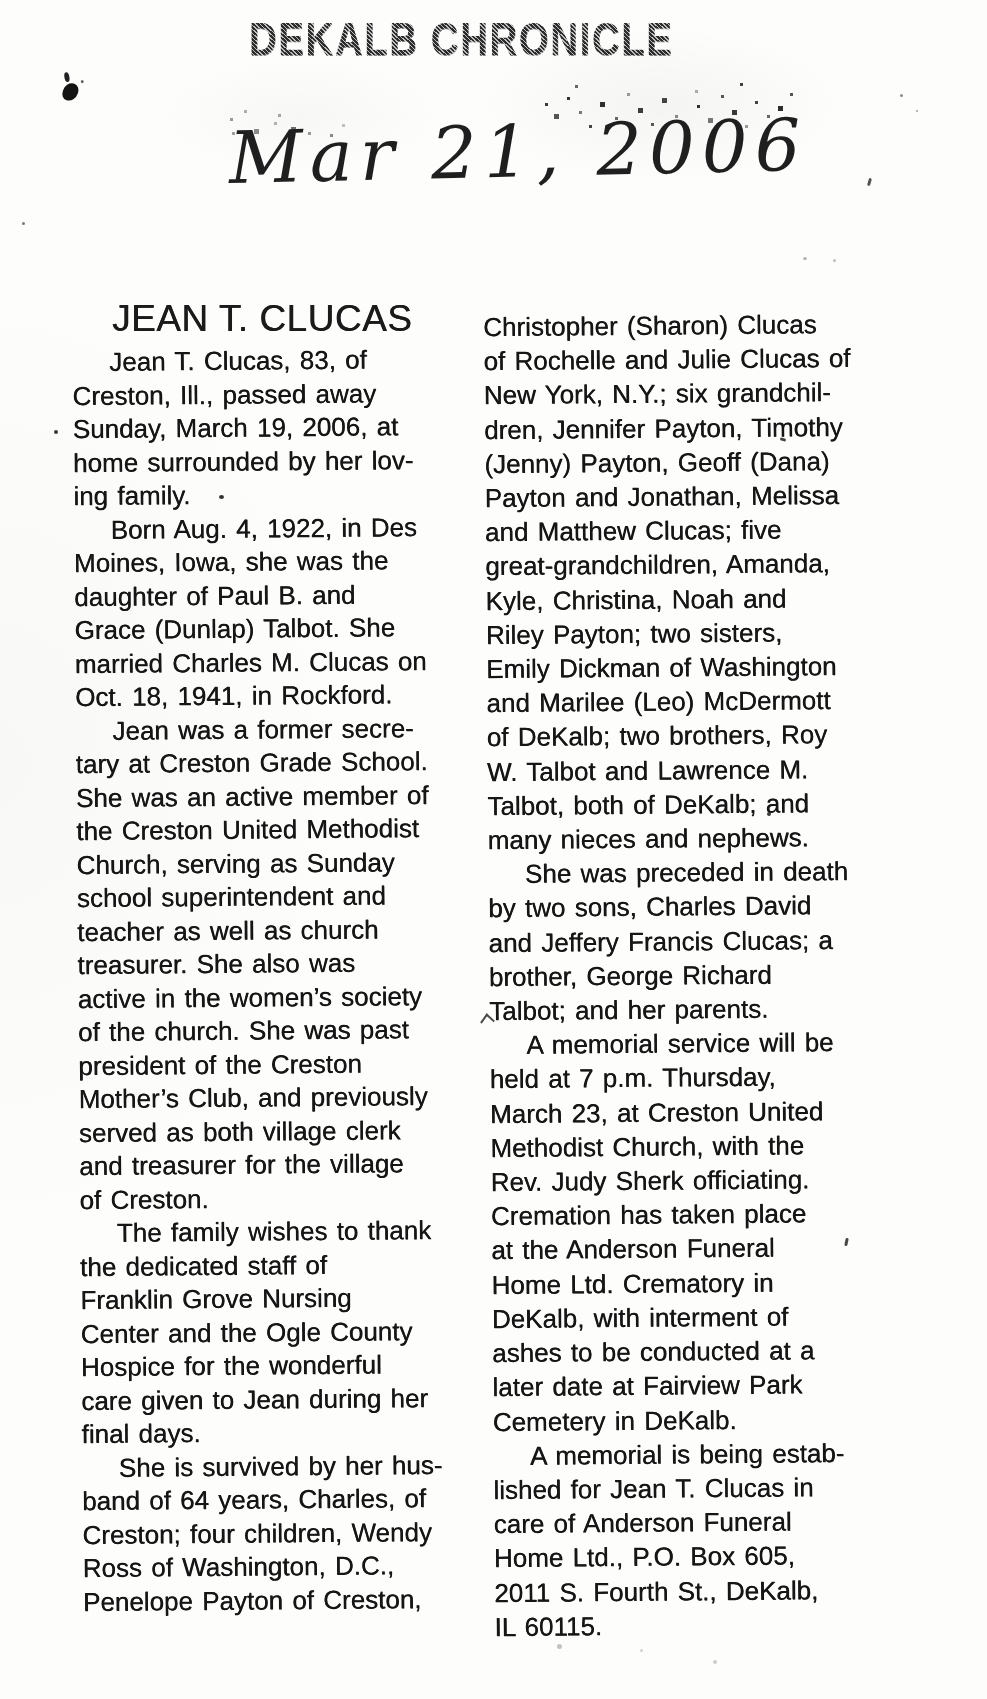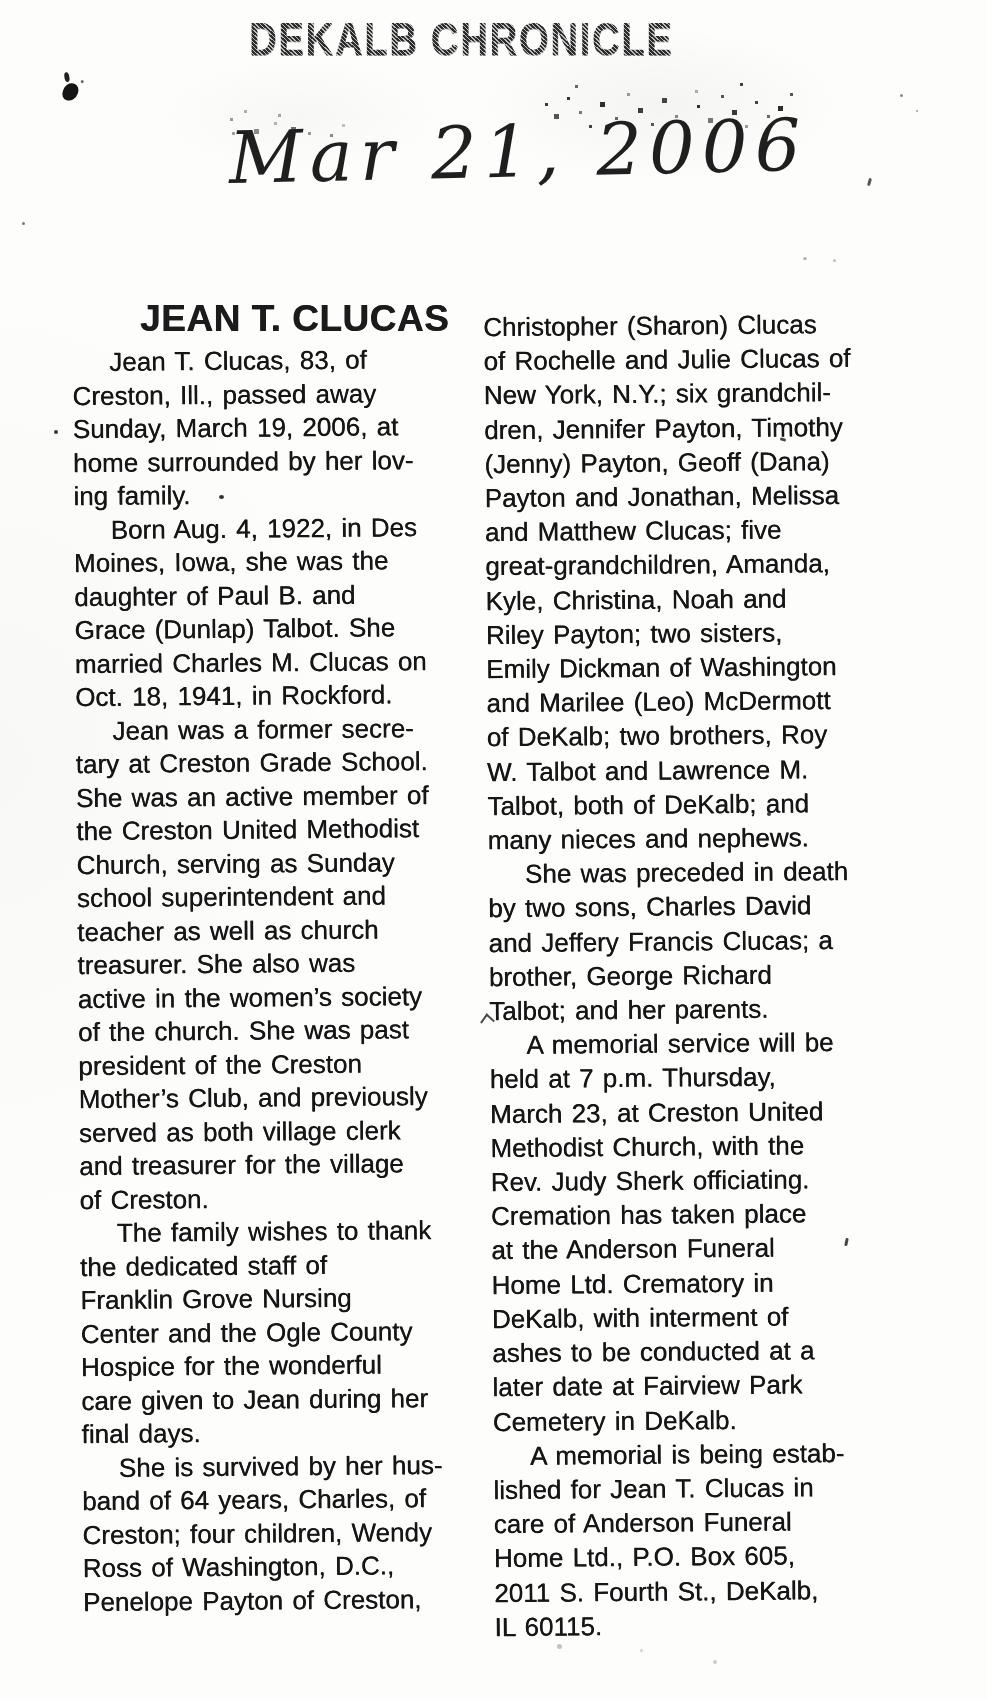--- a/index.html
+++ b/index.html
@@ -25,22 +25,22 @@
     text-shadow:0.5px 0.5px 0 rgba(44,44,44,0.6);
   }
   
   .handwriting{
     position:absolute;left:228px;top:116px;
     font-family:"DejaVu Serif",serif;font-style:italic;font-weight:400;
     font-size:72px;letter-spacing:7px;white-space:nowrap;color:#1f1f1f;
     transform:rotate(-1.3deg);transform-origin:left top;
   }
   .headline{
-    position:absolute;left:140px;top:298px;
-    font-size:37px;font-weight:700;letter-spacing:0.5px;color:#1b1b1b;
+    position:absolute;left:112px;top:298px;
+    font-size:37px;font-weight:400;letter-spacing:0.5px;color:#1b1b1b;
     text-shadow:0.4px 0.3px 0 #1b1b1b;
   }
   .col{
     position:absolute;font-size:26px;color:#161616;
     white-space:pre;word-spacing:2px;
     text-shadow:0.35px 0.25px 0 currentColor;
     transform:rotate(-0.5deg);transform-origin:top left;
   }
   .col-left{left:72px;top:346px;line-height:33.5px;}
   .col-right{left:483px;top:310px;line-height:34.2px;}

